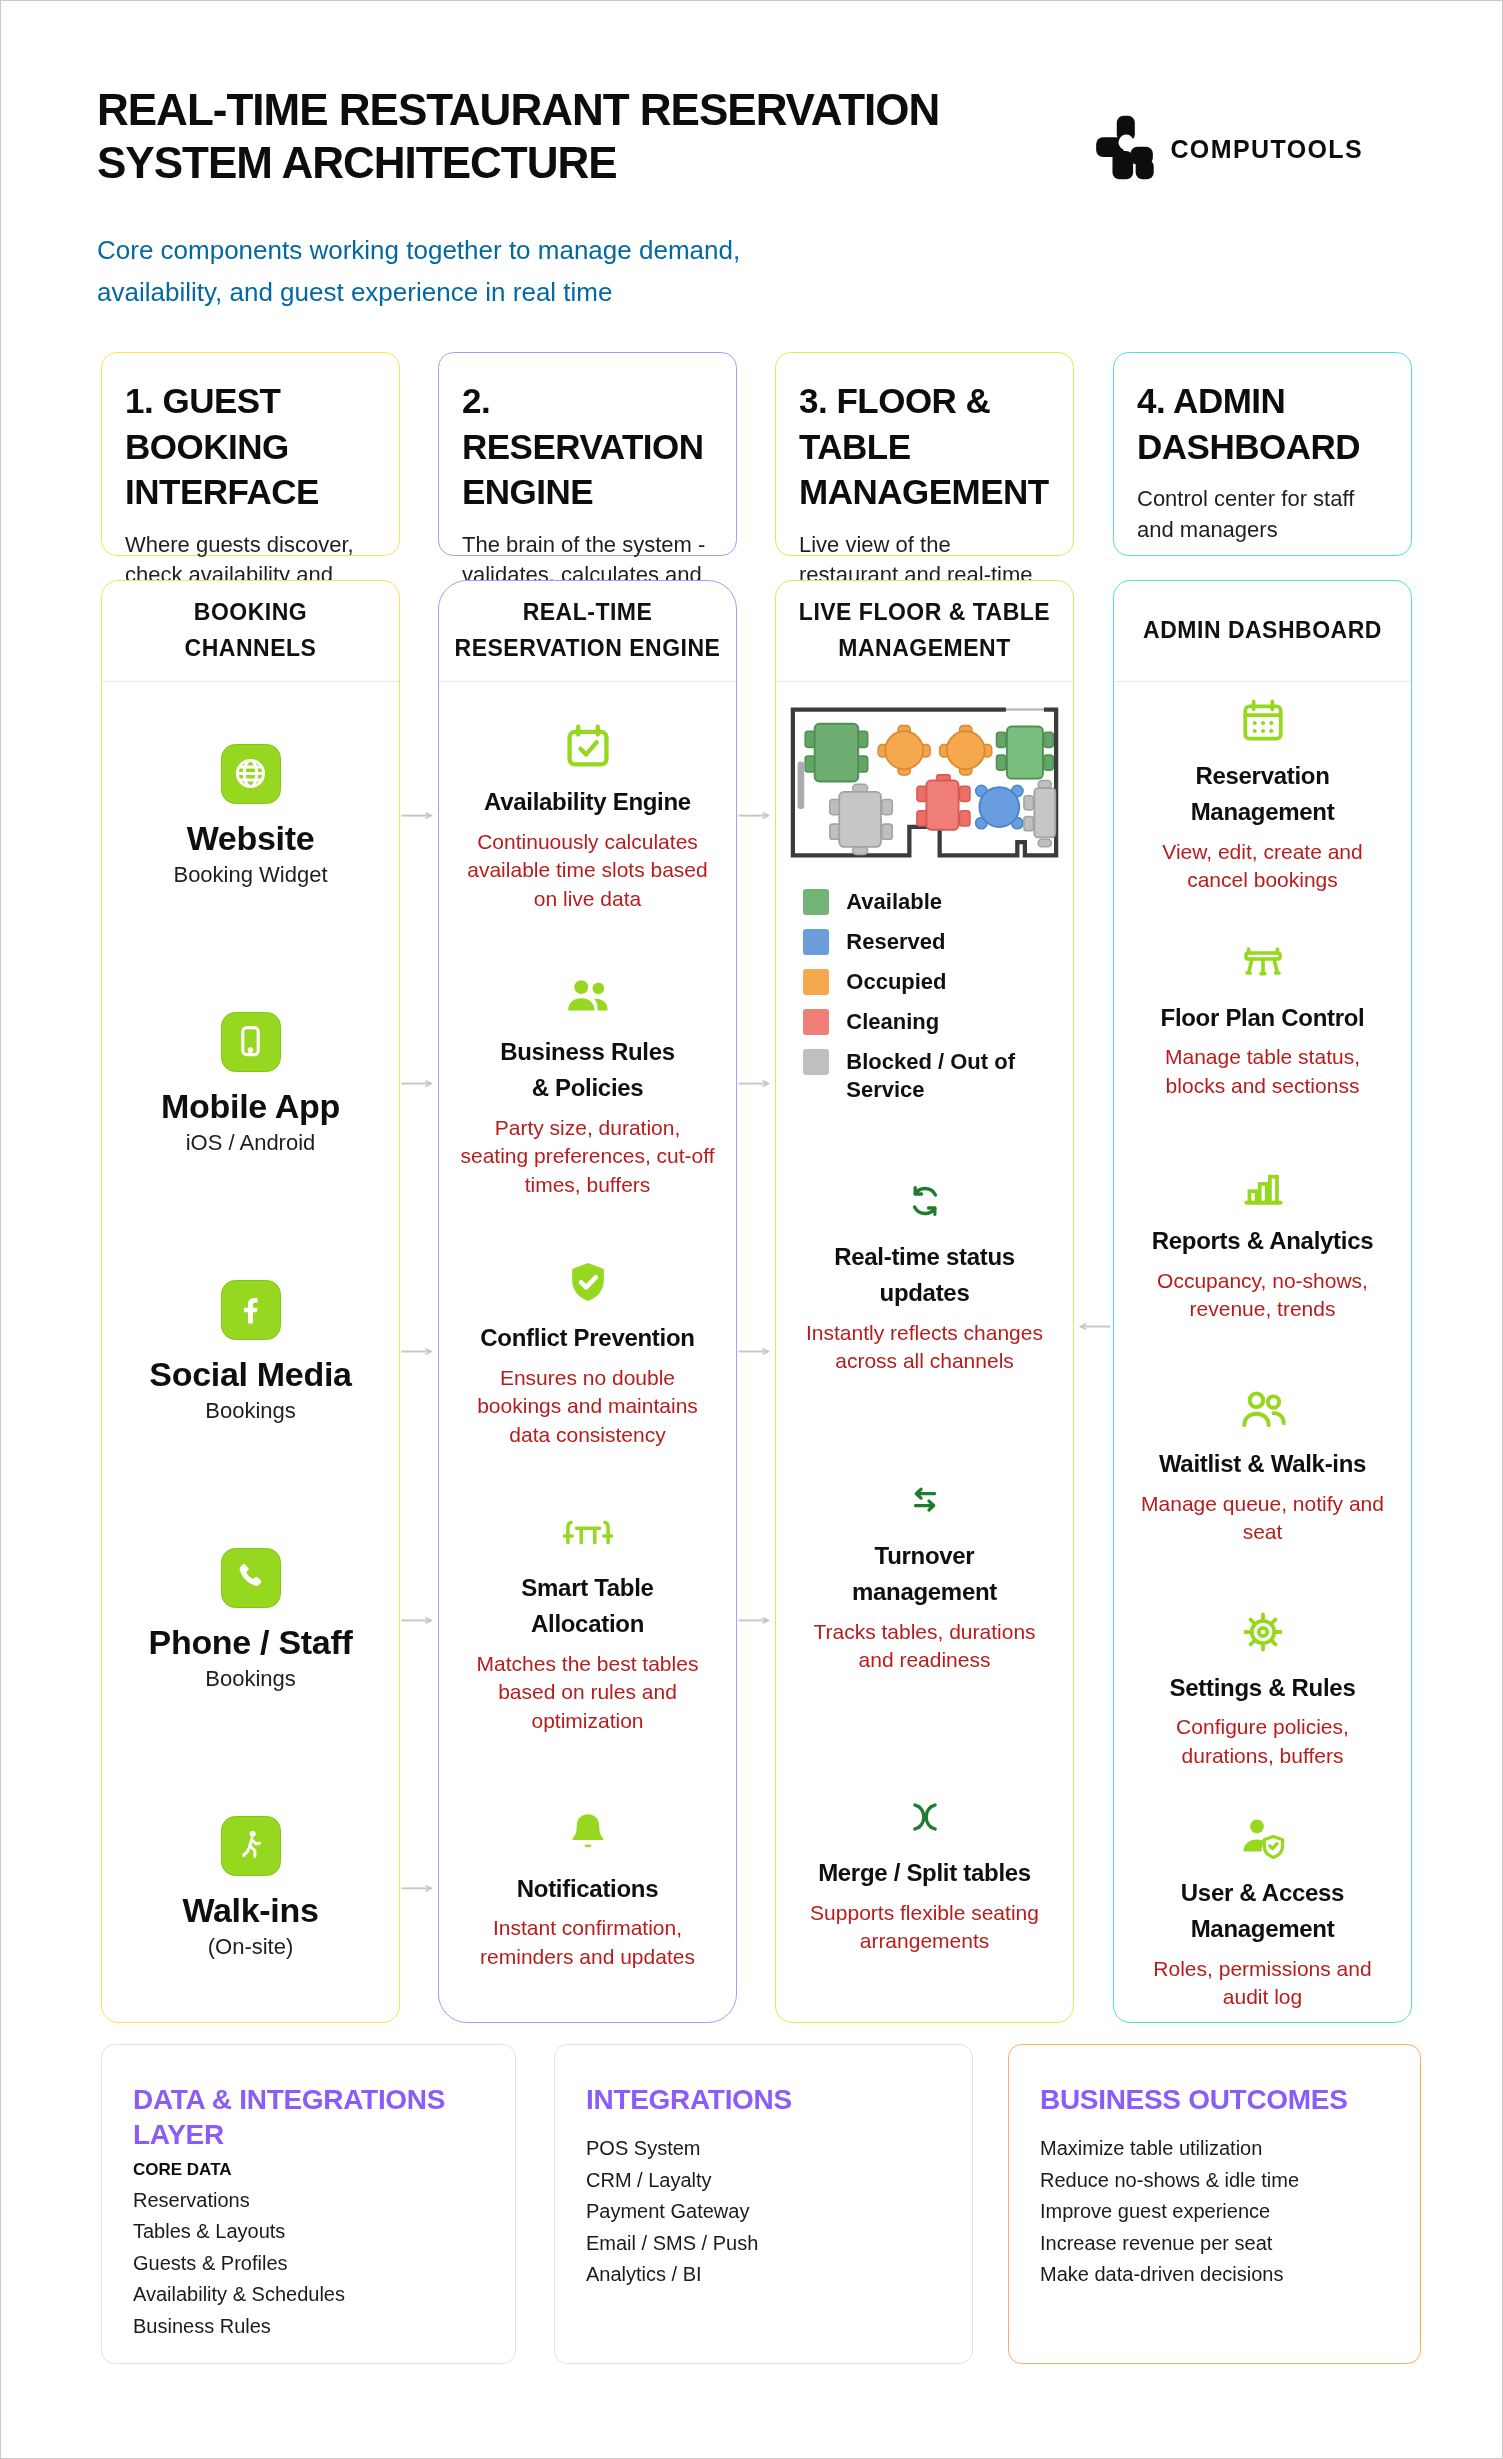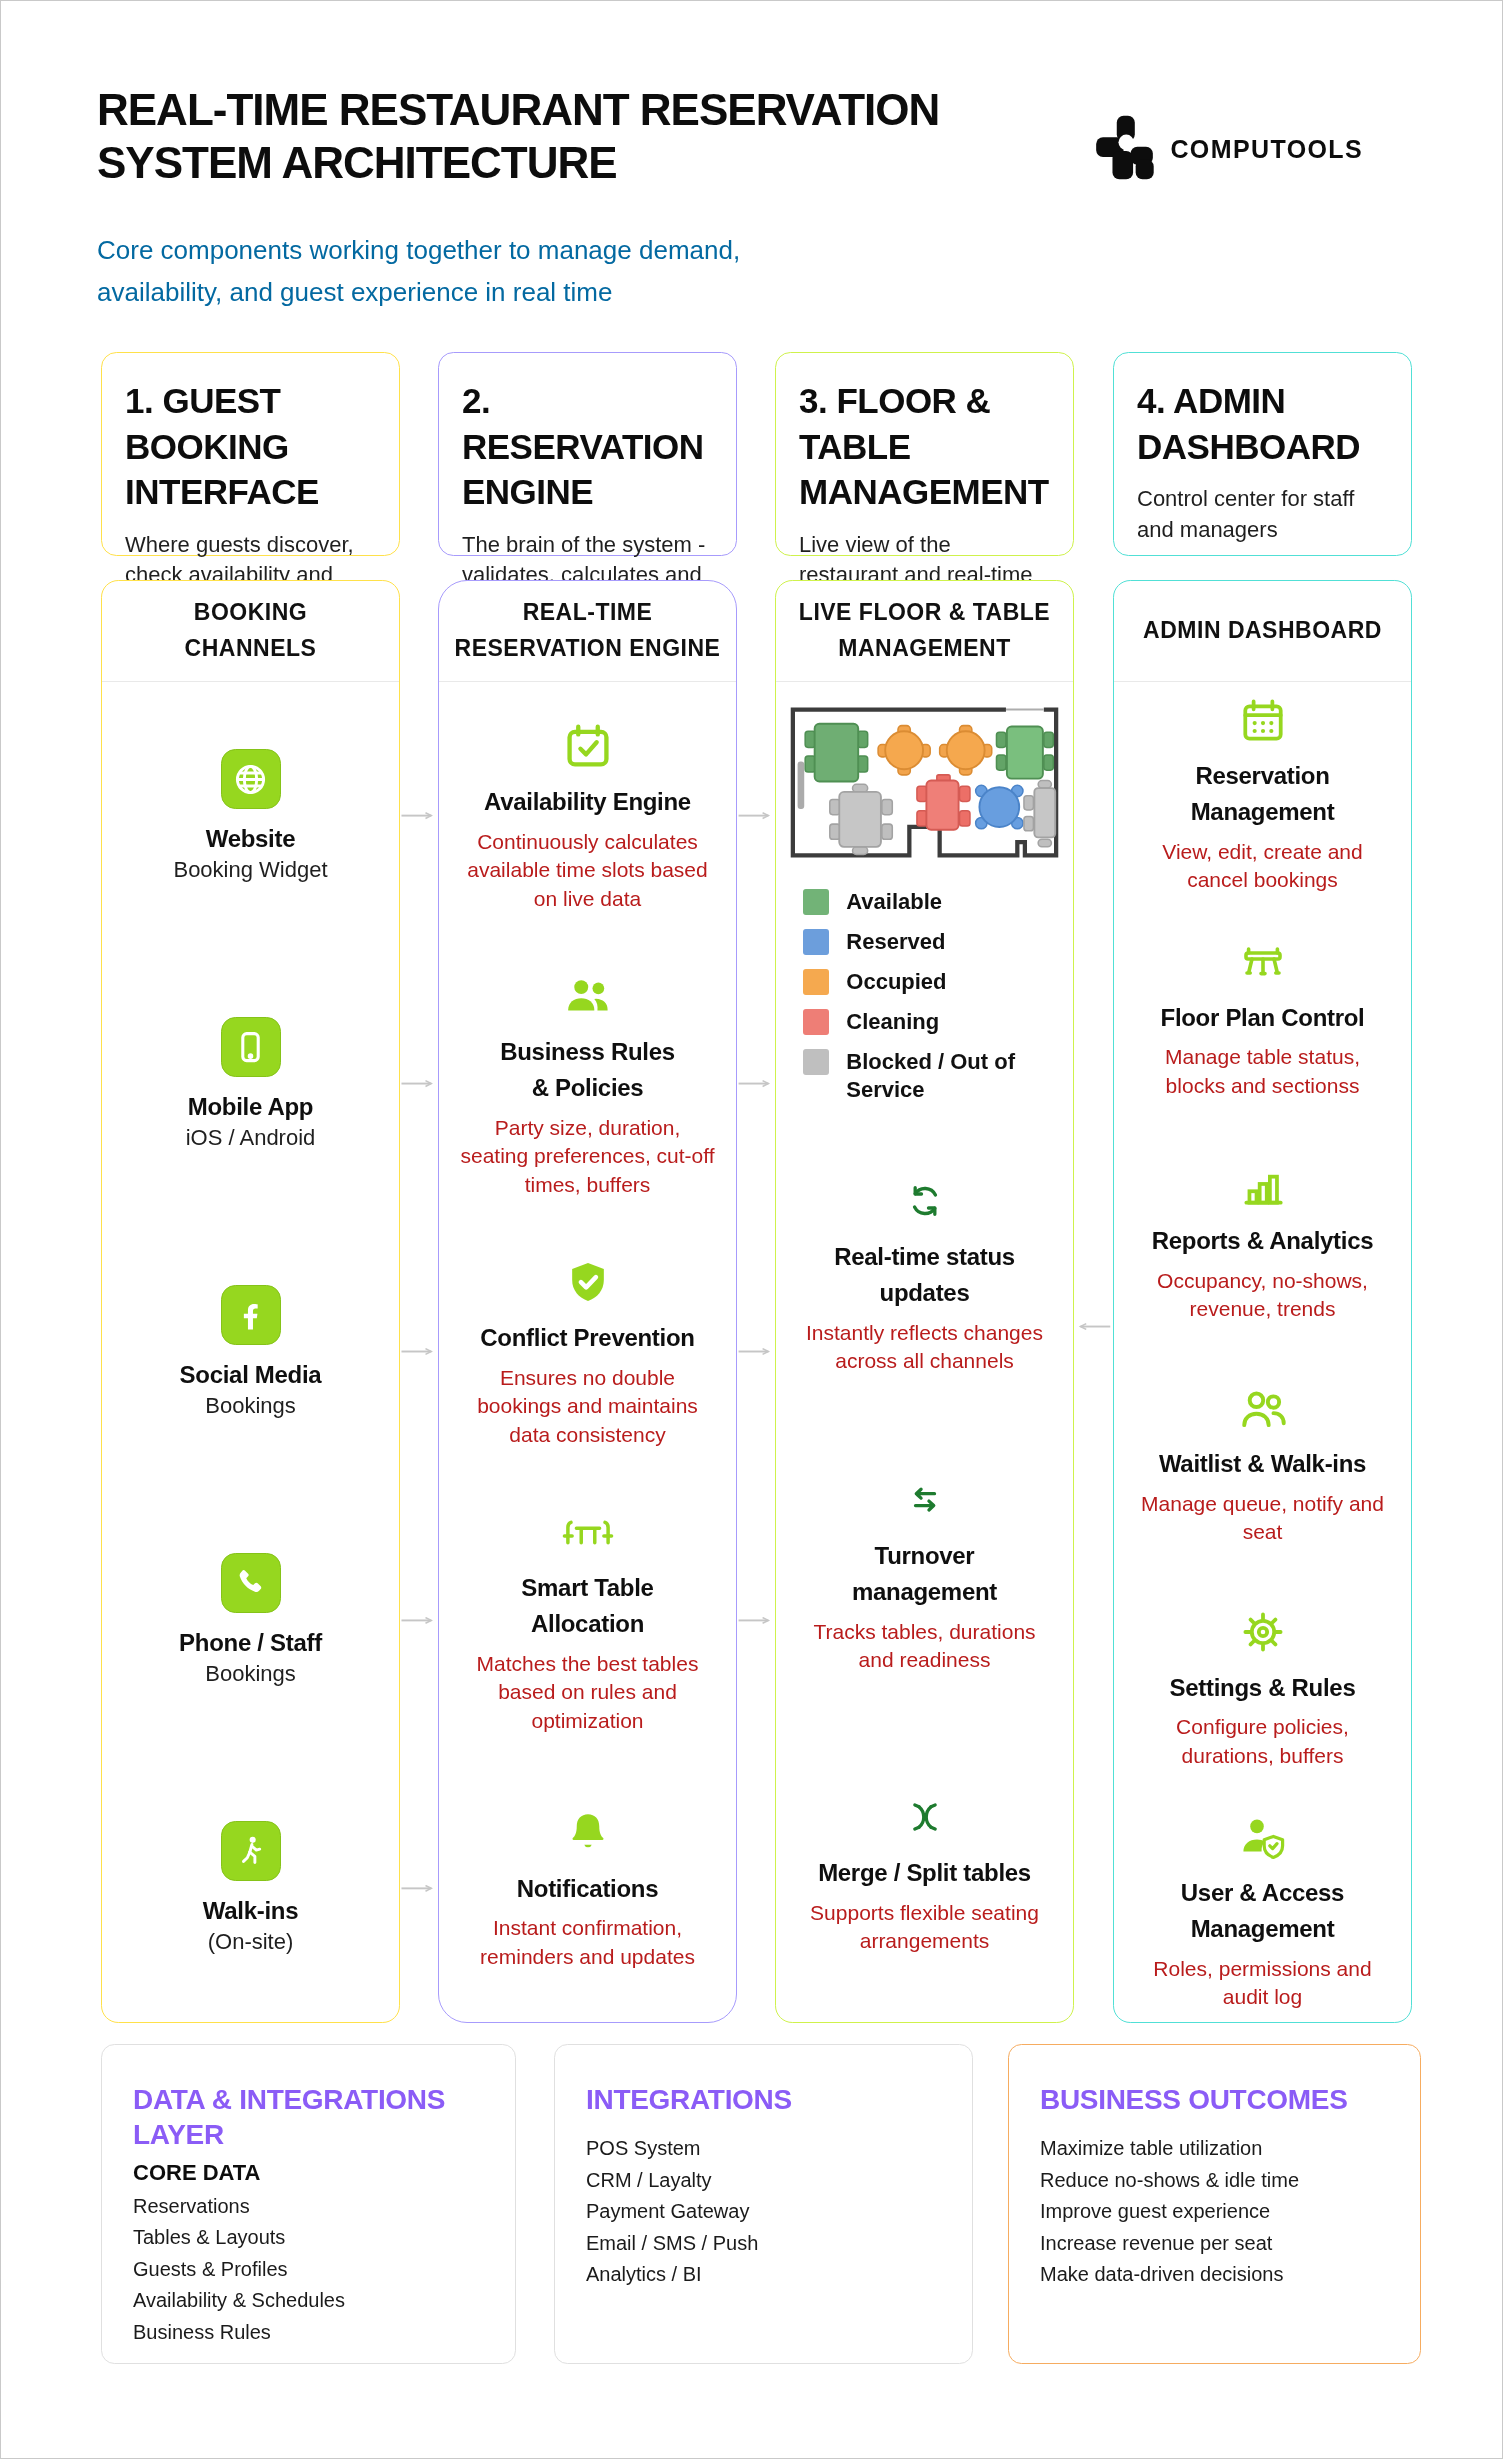--- a/index.html
+++ b/index.html
@@ -33,21 +33,21 @@
   .col-header{height:100px;display:flex;flex-direction:column;align-items:center;justify-content:center;
               font-size:23px;font-weight:700;letter-spacing:0.5px;line-height:1.55;color:#111;text-align:center;}
   .divider{height:1px;background:#e9e9e9;margin:0;}
   .col-body{flex:1;display:grid;}
   #col-booking .col-body,#col-engine .col-body{grid-template-rows:repeat(5,1fr);}
   #col-admin .col-body{grid-template-rows:repeat(6,1fr);}
   .slot{display:flex;flex-direction:column;align-items:center;justify-content:center;text-align:center;padding:0 9.6px;}
 
   .chan-icon{width:60px;height:60px;border-radius:14.4px;background:#96D71F;border:1.9px solid #85C318;
              display:flex;align-items:center;justify-content:center;margin-bottom:15.4px;box-sizing:border-box;}
-  .chan-label{font-size:24px;font-weight:700;letter-spacing:-0.3px;color:#0f0f0f;}
+  .chan-label{font-size:34px;font-weight:700;letter-spacing:-0.3px;color:#0f0f0f;}
   .chan-sub{font-size:22px;margin-top:3.8px;color:#1f1f1f;}
 
   .item-icon{height:56px;display:flex;align-items:center;justify-content:center;margin-bottom:9.6px;}
   .item-title{font-size:24px;font-weight:700;letter-spacing:-0.3px;line-height:1.5;color:#0f0f0f;}
   .item-title span{display:block;}
   .item-title span:empty{display:none;}
   .item-desc{font-size:21px;line-height:1.35;margin-top:7.7px;color:#b91c1c;max-width:257px;}
 
   
   .plan-wrap{height:183px;display:flex;align-items:center;justify-content:center;padding-top:7.7px;}
@@ -57,21 +57,21 @@
   .legend-label{font-size:22px;font-weight:700;line-height:1.25;color:#111;max-width:192px;}
   #col-floor .col-items{flex:1;display:grid;grid-template-rows:repeat(3,1fr);}
 
   
   .bbox{position:absolute;top:2043px;height:320px;border:1.9px solid #e0e0e0;border-radius:13.4px;
         box-sizing:border-box;background:#fff;padding:37px 27px 0 31px;}
   #bboxA{left:100px;width:415px;}
   #bboxB{left:553px;width:419px;}
   #bboxC{left:1007px;width:413px;border-color:#F6AC60;}
   .bbox-title{font-size:28px;font-weight:800;letter-spacing:-0.3px;line-height:1.26;color:#8b5cf6;}
-  .bbox-sub{font-size:22px;font-weight:800;margin-top:7.7px;color:#0d0d0d;}
+  .bbox-sub{font-size:17px;font-weight:800;margin-top:7.7px;color:#0d0d0d;}
   .blist{margin-top:9.6px;}
   #bboxB .blist,#bboxC .blist{margin-top:21px;}
   .blist div{font-size:20px;line-height:1.0;margin-bottom:11.5px;color:#1b1b1b;}
 
   
   #connectors{position:absolute;left:0;top:0;pointer-events:none;}
 </style>
 </head>
 <body>
 

